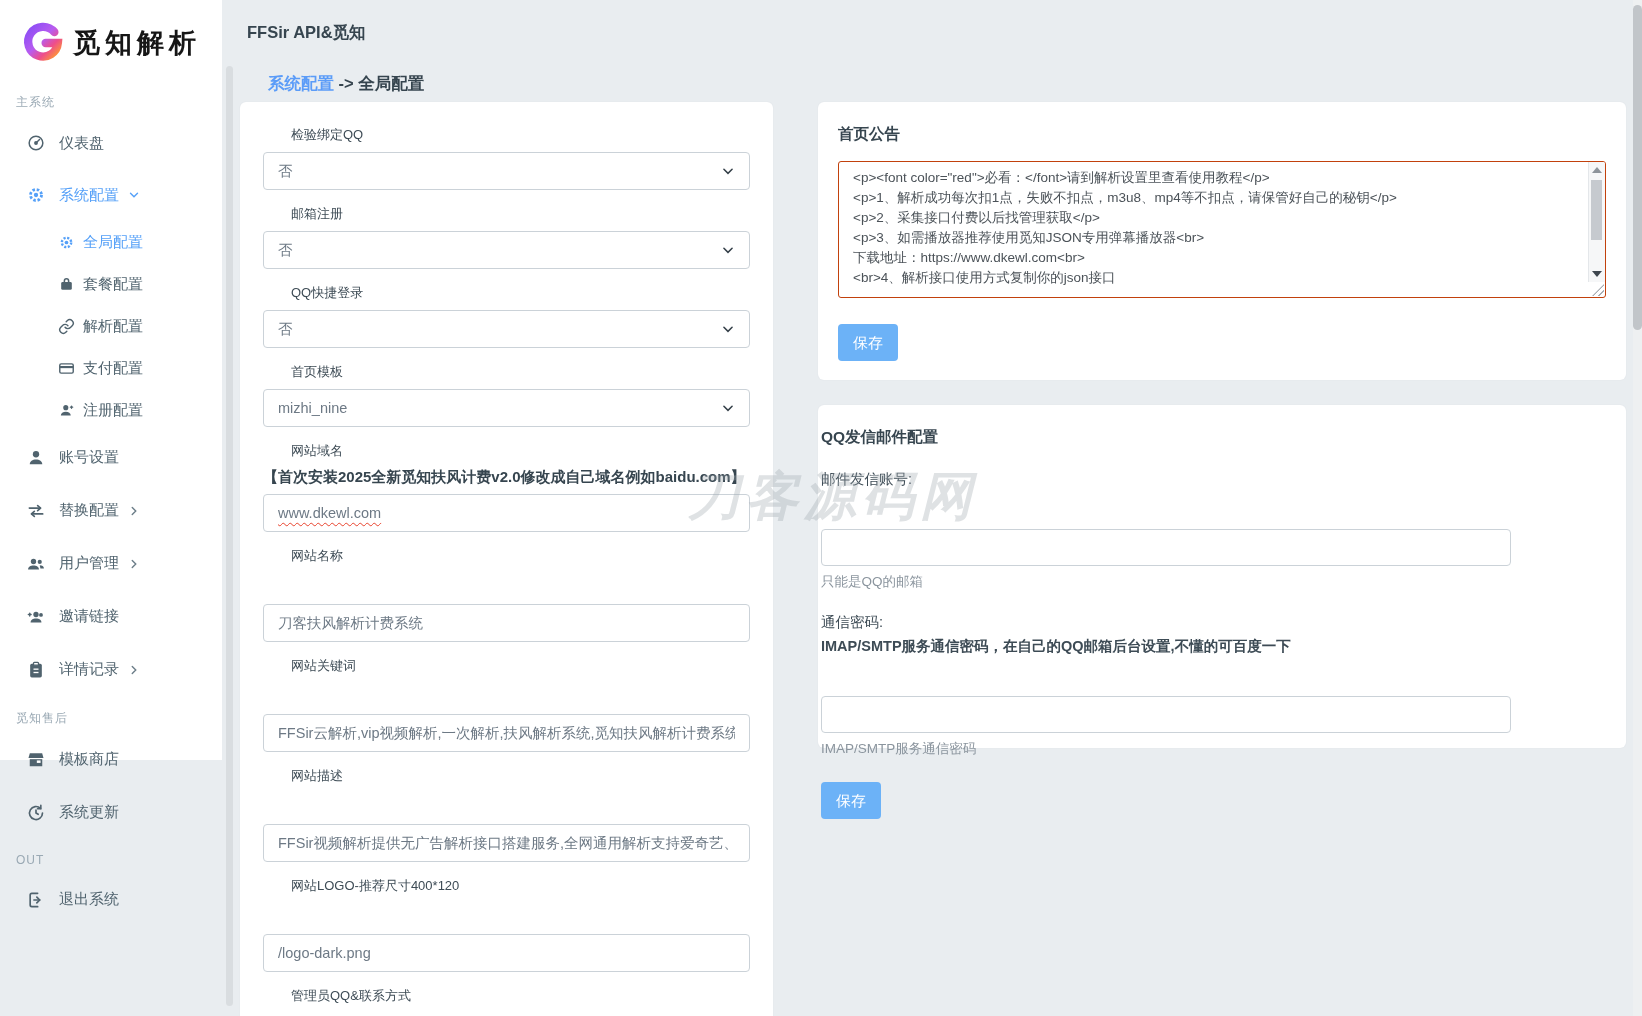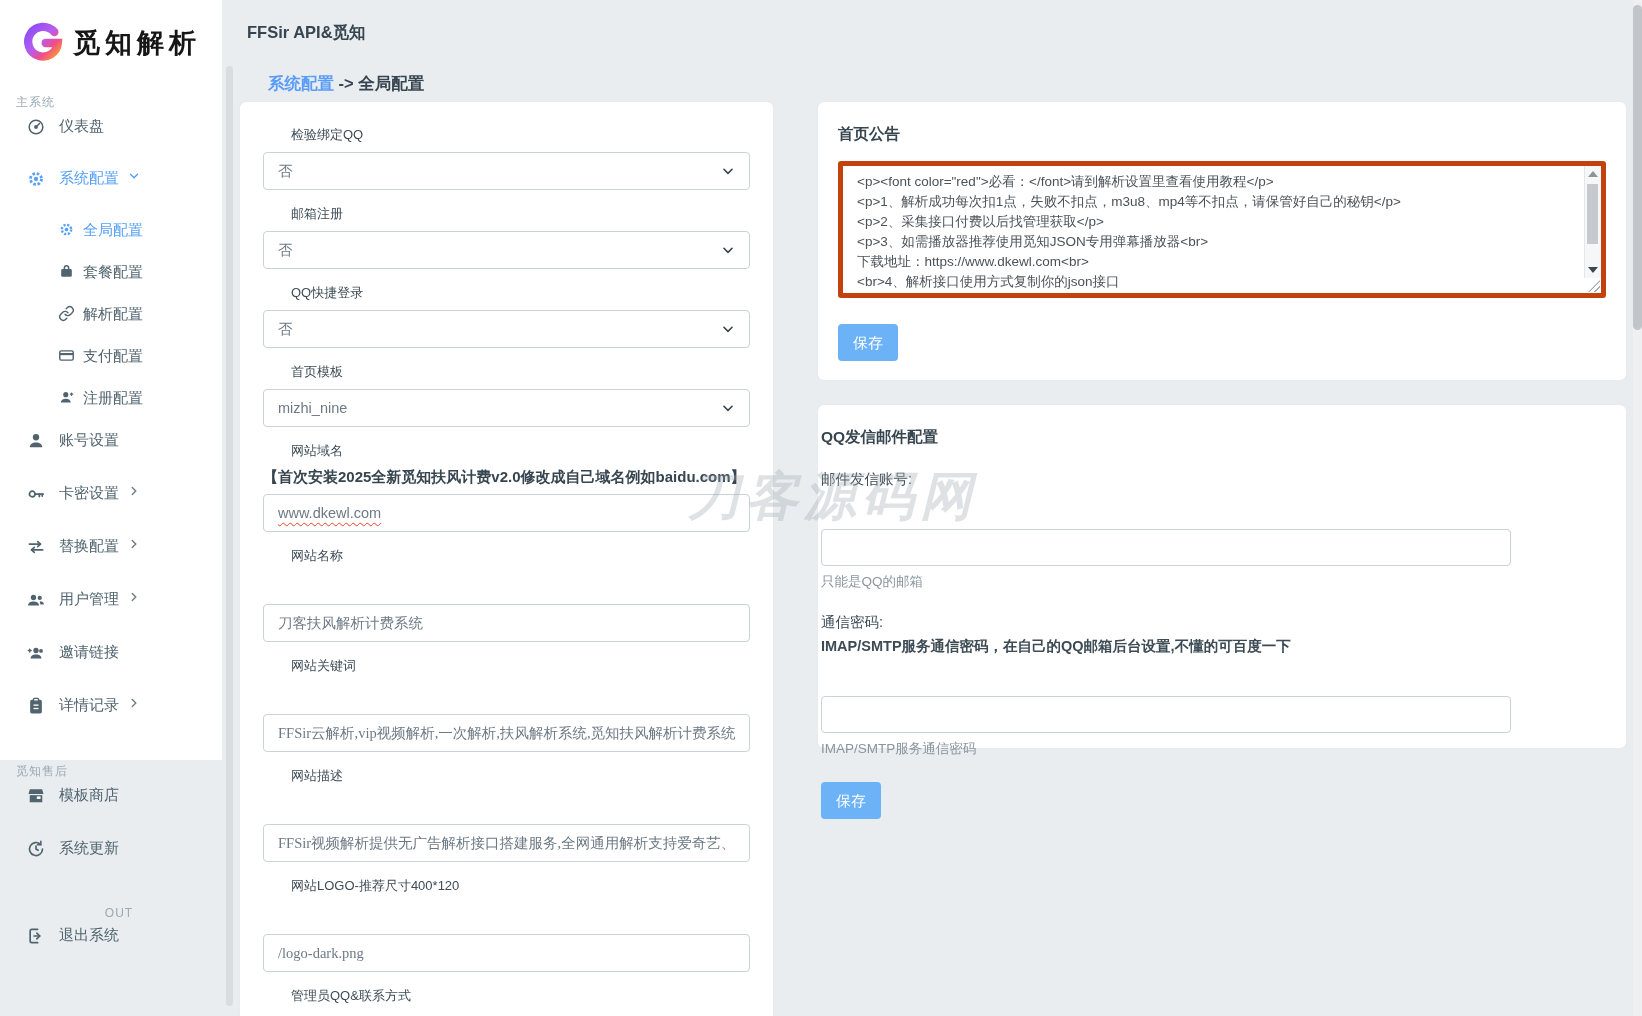--- a/index.html
+++ b/index.html
@@ -8,21 +8,21 @@
     background:#e9edf0;
     font-family:"Liberation Sans","DejaVu Sans",sans-serif;
     -webkit-font-smoothing:antialiased;
   }
   
   .sidebar{position:absolute;left:0;top:0;width:222px;height:760px;background:#ffffff;z-index:2;}
   .logo-row{display:flex;align-items:center;gap:9px;padding:16px 0 0 22px;height:54px;}
   .logo-g{width:42px;height:42px;flex:0 0 42px;}
   .logo-text{font-size:27px;font-weight:900;color:#161616;letter-spacing:5px;white-space:nowrap;}
   .side-section{padding:0 0 0 16px;color:#9aa9b4;font-size:12px;margin-top:24px;margin-bottom:6px;letter-spacing:1px;}
-  .side-item{display:flex;align-items:flex-start;height:52px;padding-left:26px;color:#51646f;font-size:15px;cursor:pointer;}
+  .side-item{display:flex;align-items:center;height:52px;padding-left:26px;color:#51646f;font-size:15px;cursor:pointer;}
   .side-item .icn{width:20px;height:20px;margin-right:13px;flex:0 0 20px;color:#50636e;}
   .side-item.active{color:#55a0f8;}
   .side-item.active .icn{color:#55a0f8;}
   .side-sub{height:42px;padding-left:58px;}
   .side-sub .icn{width:17px;height:17px;flex:0 0 17px;margin-right:8px;}
   .chev{width:14px;height:14px;margin-left:8px;color:#6b7d88;}
   .side-item.active .chev{color:#55a0f8;}
   .rows{height:53px;}
   .sidebar-thumb{position:absolute;left:226px;top:66px;width:7px;height:940px;border-radius:4px;background:#d9dde0;z-index:3;}
   
@@ -34,27 +34,27 @@
   .card-left{left:18px;top:102px;width:533px;height:920px;padding:24px 23px 0 23px;box-sizing:border-box;border-radius:6px 6px 0 0;}
   .card-ann{left:596px;top:102px;width:808px;height:278px;padding:22px 20px;box-sizing:border-box;}
   .card-mail{left:596px;top:405px;width:808px;height:343px;padding:22px 3px;box-sizing:border-box;}
   .card-title{font-size:15.5px;font-weight:bold;color:#36454f;}
   
   .form-group{margin-bottom:15px;}
   .form-label{font-size:13px;line-height:17px;color:#3d4b55;font-weight:500;margin-bottom:9px;margin-left:28px;}
   .form-sublabel{font-size:15px;line-height:21px;color:#36454f;font-weight:bold;margin:-2px 0 7px 0;}
   .ctl{box-sizing:border-box;width:100%;height:38px;border:1px solid #cbd2d8;border-radius:4px;background:#fff;
        font-size:14.5px;color:#6d7985;padding:0 14px;display:flex;align-items:center;}
-  input.ctl{outline:none;font-family:Liberation Serif, serif;margin-top:40px;}
+  input.ctl{outline:none;font-family:Liberation Sans, sans-serif;margin-top:40px;}
   input.ctl::placeholder{color:#6d7985;}
   .select-ctl{justify-content:space-between;cursor:pointer;}
   .select-ctl .sel-chev{width:14px;height:14px;color:#343f48;flex:0 0 14px;}
   .wavy{text-decoration:underline;text-decoration-style:wavy;text-decoration-color:#e8432e;text-decoration-thickness:1px;text-underline-offset:4px;}
   
-  .ta{position:relative;margin-top:16px;width:768px;height:137px;border:5px solid #c2410c;border-radius:3px;background:#fff;box-sizing:border-box;overflow:hidden;}
+  .ta{position:relative;margin-top:16px;width:768px;height:137px;border:1px solid #c2410c;border-radius:3px;background:#fff;box-sizing:border-box;overflow:hidden;}
   .ta-content{position:absolute;left:0;top:0;right:16px;bottom:0;padding:6px 0 6px 14px;font-size:13.5px;line-height:20px;color:#4b5258;white-space:pre-wrap;overflow:hidden;}
   .ta-sb{position:absolute;right:0;top:0;width:16px;bottom:15px;background:#f6f7f8;border-left:1px solid #e4e7ea;}
   .ta-sb .arr{position:absolute;left:3px;width:0;height:0;border-left:5px solid transparent;border-right:5px solid transparent;}
   .ta-sb .arr.up{top:5px;border-bottom:6px solid #8d949b;}
   .ta-sb .arr.down{bottom:5px;border-top:6px solid #3e464e;}
   .ta-sb .thumb{position:absolute;left:2px;top:18px;width:11px;height:60px;background:#c6cacf;}
   .ta-grip{position:absolute;right:1px;bottom:1px;width:12px;height:12px;
      background:repeating-linear-gradient(-45deg,transparent 0 3px,#a9aeb4 3px 4.5px);
      clip-path:polygon(100% 0,100% 100%,0 100%);}
   .btn-save{display:inline-block;margin-top:26px;background:#6cb2f7;color:#ffffff;font-size:15px;border:none;border-radius:4px;
@@ -156,32 +156,20 @@
   </div>
 
   <div class="side-item rows">
     <svg class="icn" viewBox="0 0 24 24" fill="currentColor" stroke="none">
       <circle cx="12" cy="7.5" r="3.8"></circle>
         <path d="M4.5 19.5c0-3.5 3.3-5.6 7.5-5.6s7.5 2.1 7.5 5.6z"></path>
     </svg>
     <span>账号设置</span>
   </div>
 
-  <div class="side-item rows">
-    <svg class="icn" viewBox="0 0 24 24" fill="none" stroke="currentColor" stroke-width="2.1" stroke-linecap="round">
-      <circle cx="7.5" cy="12" r="3.4"></circle>
-        <path d="M11 12h9.5"></path>
-        <path d="M16 12v3"></path>
-        <path d="M19.5 12v2.4"></path>
-    </svg>
-    <span>卡密设置</span>
-    <svg class="chev" viewBox="0 0 24 24" fill="none" stroke="currentColor" stroke-width="2.4" stroke-linecap="round">
-        <polyline points="9 6 15 12 9 18"></polyline>
-      </svg>
-  </div>
 
   <div class="side-item rows">
     <svg class="icn" viewBox="0 0 24 24" fill="none" stroke="currentColor" stroke-width="2" stroke-linecap="round" stroke-linejoin="round">
       <path d="M4 8.5h13"></path>
         <polyline points="14 5.5 17.5 8.5 14 11.5"></polyline>
       <path d="M20 15.5H7"></path>
         <polyline points="10 12.5 6.5 15.5 10 18.5"></polyline>
     </svg>
     <span>替换配置</span>
     <svg class="chev" viewBox="0 0 24 24" fill="none" stroke="currentColor" stroke-width="2.4" stroke-linecap="round">
@@ -239,21 +227,21 @@
 
   <div class="side-item rows">
     <svg class="icn" viewBox="0 0 24 24" fill="none" stroke="currentColor" stroke-width="2" stroke-linecap="round">
       <path d="M19.8 12a7.8 7.8 0 1 1-2.4-5.6"></path>
         <polyline points="17.8 2.8 17.8 6.8 13.8 6.8" stroke-width="1.9"></polyline>
         <path d="M12 8.5V12l2.6 1.6"></path>
     </svg>
     <span>系统更新</span>
   </div>
 
-  <div class="side-section" style="margin-top:14px;text-align:center;">OUT</div>
+  <div class="side-section" style="margin-top:14px;">OUT</div>
 
   <div class="side-item rows">
     <svg class="icn" viewBox="0 0 24 24" fill="none" stroke="currentColor" stroke-width="2" stroke-linecap="round" stroke-linejoin="round">
       <path d="M14 4H7a2 2 0 0 0-2 2v12a2 2 0 0 0 2 2h7"></path>
         <polyline points="13 8.5 16.5 12 13 15.5"></polyline>
         <line x1="9.5" y1="12" x2="16.5" y2="12"></line>
     </svg>
     <span>退出系统</span>
   </div>
 </div>

